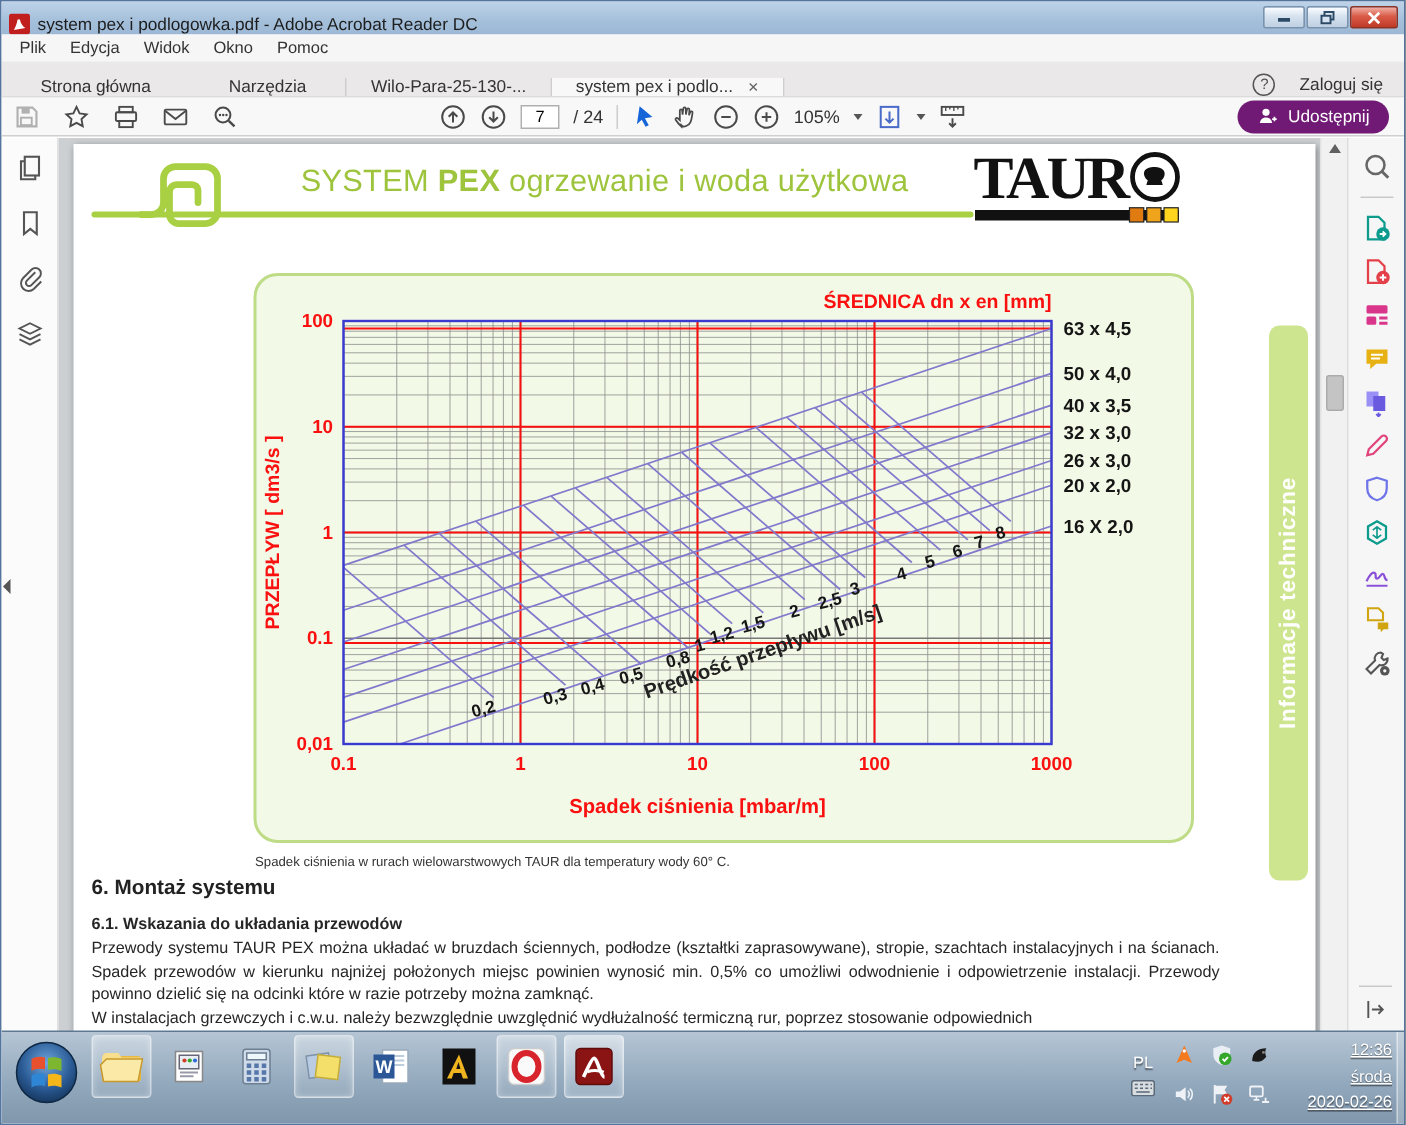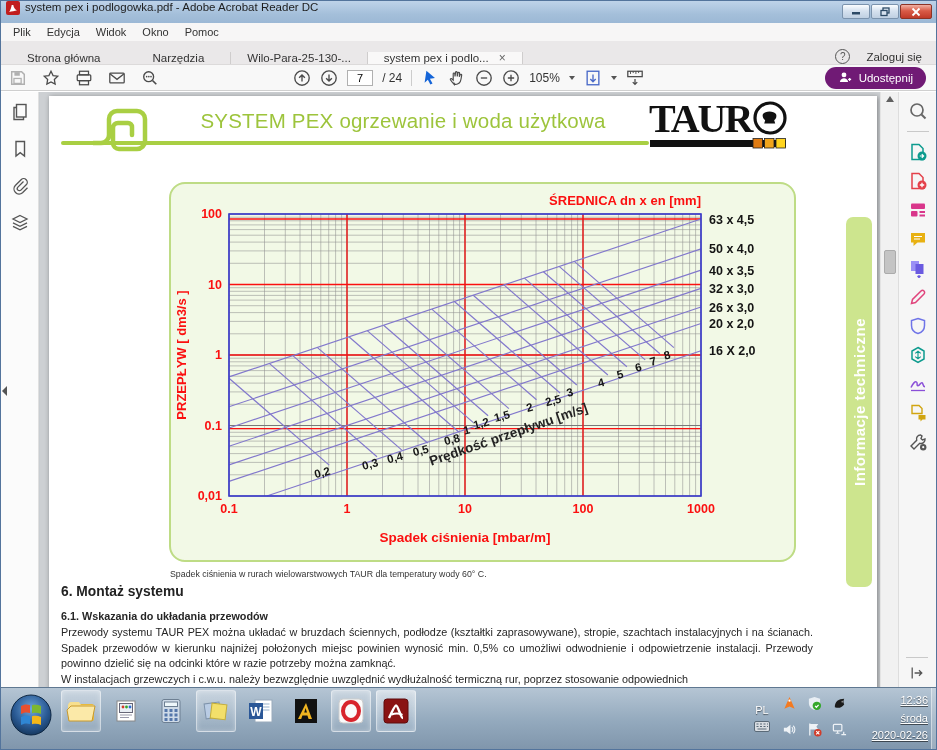--- a/index.html
+++ b/index.html
@@ -1,21 +1,21 @@
 <!DOCTYPE html>
 <html><head>
 <meta charset="utf-8">
 <style>
   html,body{margin:0;padding:0;background:#444;}
   *{box-sizing:border-box;}
   .window{position:relative;width:937px;height:750px;overflow:hidden;background:#fff;
     font-family:"Liberation Sans",sans-serif;border:1px solid #53749c;}
   
   .titlebar{position:absolute;top:0;left:0;right:0;height:22px;
-    background:linear-gradient(#bed3e9,#a4bfda 60%,#9cb8d5);display:flex;align-items:flex-start;
+    background:linear-gradient(#bed3e9,#a4bfda 60%,#9cb8d5);display:flex;align-items:flex-end;
     padding:0 5px;font-size:11.5px;color:#1d1d1d;}
   .titlebar .ticon{width:14px;height:14px;margin-right:5px;flex:none;}
   .winbtns{position:absolute;right:4px;top:3px;display:flex;gap:1px;}
   .winbtn{width:28px;height:15px;border:1px solid #7b93ad;border-radius:2px;
     background:linear-gradient(#fbfdff,#d6e2ef 45%,#bfd0e2);display:flex;align-items:center;justify-content:center;}
   .winbtn.close{width:32px;background:linear-gradient(#f0b0a4,#d95b47 45%,#c03a28);border-color:#8c3326;}
   
   .menubar{position:absolute;top:22px;left:0;right:0;height:18px;background:#f7f6f6;
     display:flex;align-items:center;font-size:11px;color:#333;padding-left:4px;}
   .menubar span{padding:0 8px;cursor:default;}
@@ -66,21 +66,21 @@
   .rightrail{position:absolute;right:0;top:0;bottom:0;width:38px;background:#f6f6f6;
     border-left:1px solid #ddd;display:flex;flex-direction:column;align-items:center;
     padding-top:9px;gap:9px;}
   .rr-sep{width:22px;height:1px;background:#c9c9c9;margin:1px 0;}
   .rr-bottom{position:absolute;bottom:8px;left:0;width:38px;display:flex;flex-direction:column;align-items:center;gap:6px;}
   
   .pdfrule{position:absolute;left:12px;top:45px;width:588px;height:3.5px;background:#a9cf43;border-radius:2px;}
   .squiggle{position:absolute;left:44px;top:7px;width:60px;height:58px;}
   .pdftitle{position:absolute;left:108px;top:13px;width:492px;text-align:center;
     font-size:20.5px;color:#9dc43c;letter-spacing:0.2px;white-space:nowrap;}
-  .pdftitle b{font-weight:normal;margin-top:32px;}
+  .pdftitle b{font-weight:bold;margin-top:32px;}
   .taurologo{position:absolute;left:600px;top:3px;width:150px;height:54px;}
   .chartbox{position:absolute;left:120px;top:86px;width:627px;height:380px;background:#f2f9e6;
     border:2px solid #bedc85;border-radius:16px;}
   .chartbox svg{position:absolute;left:0;top:0;}
   .sidetab{position:absolute;left:797px;top:121px;width:26px;height:370px;background:#cde58e;
     border-radius:7px;color:#fff;font-weight:bold;font-size:15px;letter-spacing:0.5px;
     writing-mode:vertical-rl;transform:rotate(180deg);display:flex;align-items:center;justify-content:center;}
   .chartcaption{position:absolute;left:121px;top:473px;font-size:8.8px;color:#333;}
   .sectitle{position:absolute;left:12px;top:488px;font-size:13.8px;font-weight:bold;color:#222;}
   .bodyblock{position:absolute;left:12px;top:514px;width:752px;color:#262626;}

